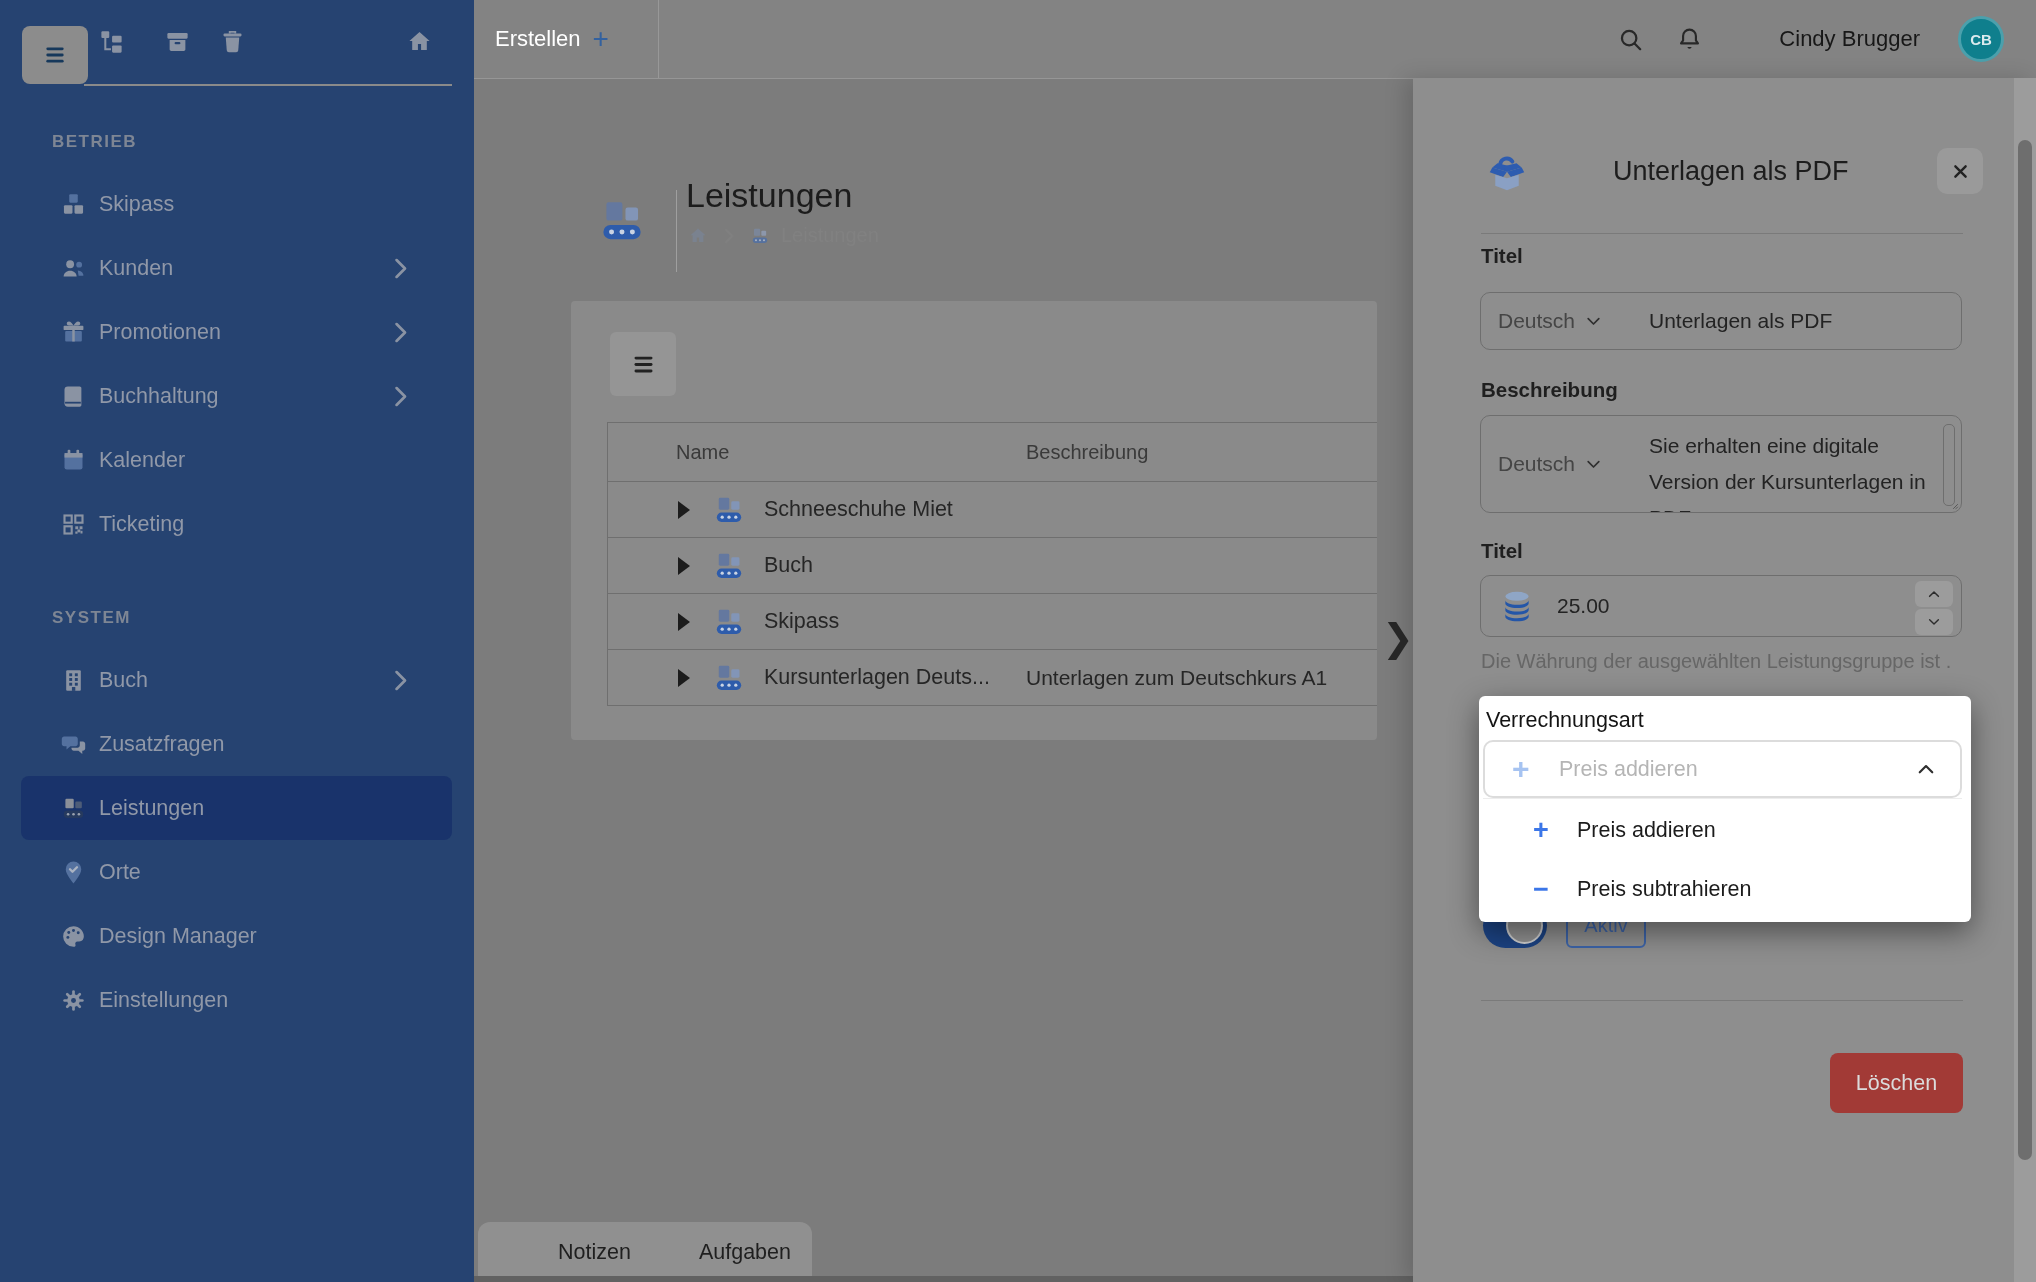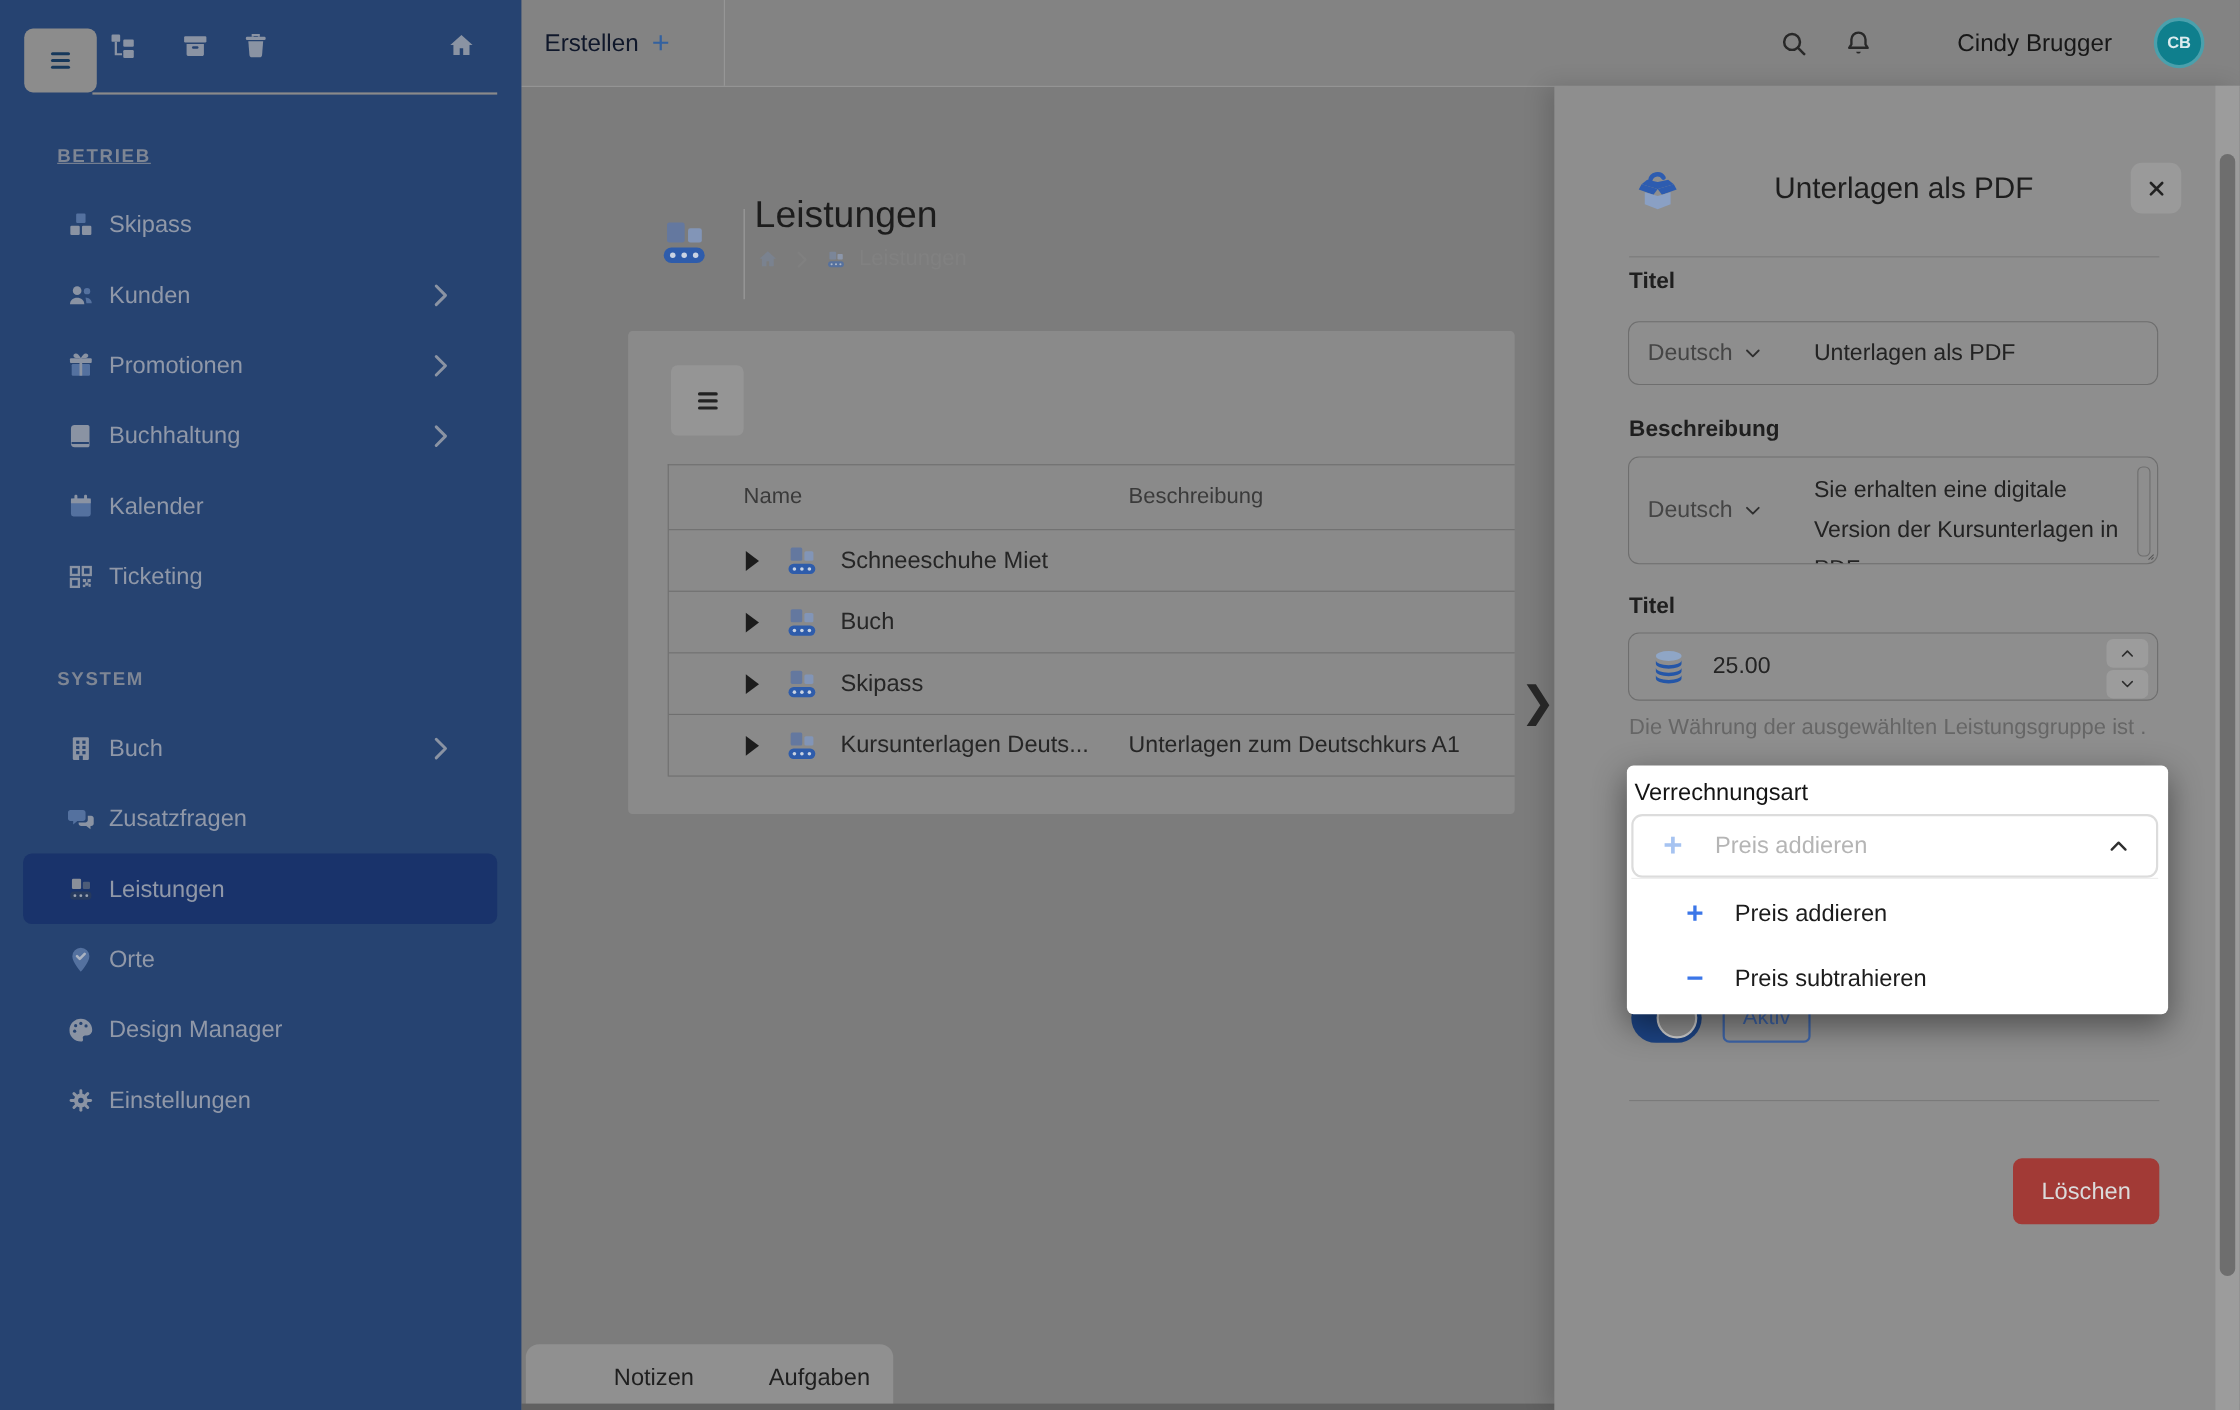--- a/index.html
+++ b/index.html
@@ -13,32 +13,32 @@
   .ic svg{width:100%;height:100%;display:block;}
 
   
   .sidebar{position:absolute;left:0;top:0;width:474px;height:1282px;background:#264371;z-index:5;}
   .side-toolbar{position:relative;height:86px;}
   .tb-box{position:absolute;left:22px;top:26px;width:66px;height:58px;background:#8C8C8C;border-radius:8px;display:flex;align-items:center;justify-content:center;}
   .tb-box .ic{width:26px;height:26px;}
   .tb-ic{position:absolute;top:42px;width:27px;height:27px;transform:translateY(-50%);}
   .tb-divider{position:absolute;left:84px;right:22px;top:84px;height:2px;background:#8A8A8A;}
   .side-section-title{color:#7E8694;font-size:17px;font-weight:bold;letter-spacing:1.5px;padding-left:52px;}
-  .t1{margin:46px 4px 20px 0;text-decoration:underline;}
+  .t1{margin:46px 4px 20px 0;}
   .t2{margin:52px 0 20px 0;}
   .side-item{height:64px;margin:0 22px 0 21px;border-radius:8px;display:flex;align-items:center;padding-left:39px;position:relative;cursor:pointer;}
   .side-item .ic{width:27px;height:27px;margin-right:12px;flex:none;}
   .side-item .lbl{color:#9098A8;font-size:21.5px;}
   .side-item.active{background:#19336B;}
   .side-chev{position:absolute;right:26px;width:17px;height:17px;}
 
   
   .topbar{position:absolute;left:474px;top:0;width:1562px;height:78px;background:#838383;border-bottom:1px solid #969696;z-index:4;}
   .create-tab{position:absolute;left:0;top:0;width:163px;height:78px;display:flex;align-items:center;padding-left:21px;border-right:1px solid #989898;cursor:pointer;}
-  .create-tab .txt{color:#0f172a;font-size:22px;}
+  .create-tab .txt{color:#ffffff;font-size:22px;}
   .create-tab .plus{color:#33619F;font-size:28px;margin-left:12px;font-weight:400;}
   .top-right{position:absolute;right:0;top:0;height:78px;display:flex;align-items:center;gap:0;}
   .top-ic{width:27px;height:27px;cursor:pointer;}
   .search-ic{margin-right:32px;}
   .bell-ic{margin-right:76px;}
   .user-name{color:#171717;font-size:22px;margin-right:38px;cursor:pointer;}
   .avatar{width:46px;height:46px;border-radius:50%;background:#0F7F8D;border:3px solid #4BA0AC;color:#DCEBEE;display:flex;align-items:center;justify-content:center;font-size:15px;font-weight:bold;margin-right:32px;cursor:pointer;box-sizing:border-box;}
 
   
   .main{position:absolute;left:474px;top:78px;width:939px;height:1204px;background:#7C7C7C;z-index:1;}

